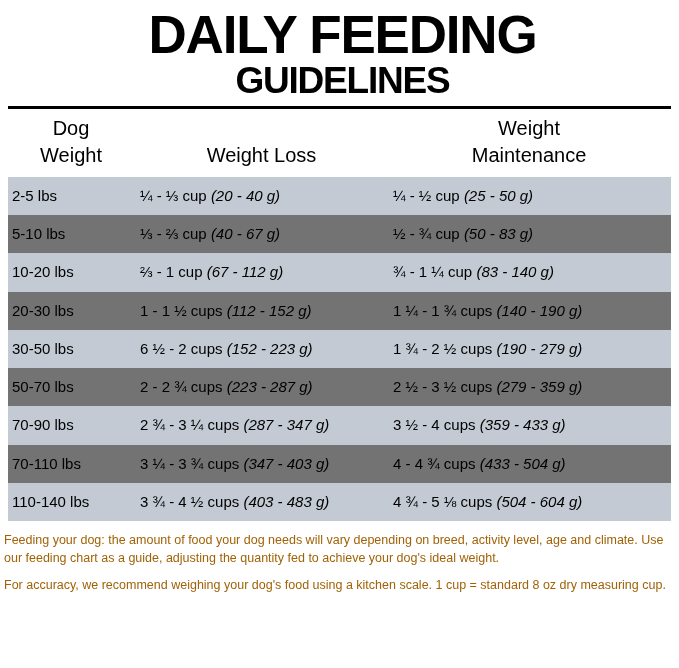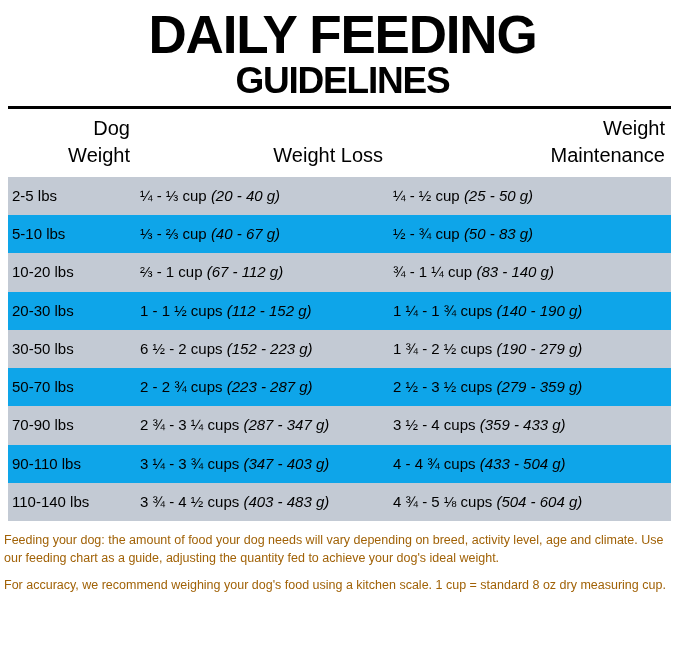--- a/index.html
+++ b/index.html
@@ -47,21 +47,21 @@
     width: 663px;
     margin: 0 8px;
     border-collapse: collapse;
     table-layout: fixed;
   }
   table.guide col.c1 { width: 128px; }
   table.guide col.c2 { width: 253px; }
   table.guide col.c3 { width: 282px; }
 
   table.guide th {
-    text-align: right;
+    text-align: center;
     vertical-align: bottom;
     font-weight: normal;
     font-size: 20px;
     line-height: 1.35;
     padding: 6px 6px 8px 4px;
     color: #000000;
   }
   table.guide th .hdr {
     display: block;
   }
@@ -70,21 +70,21 @@
     line-height: 1.35;
     padding: 9px 6px 9px 4px;
     vertical-align: middle;
     color: #000000;
   }
   tr.shade td {
     background: #c3cad4;
     margin-top: 9px;
   }
   tr.plain td {
-    background: #0ea5e9;
+    background: #737373;
   }
   td.weight {
     font-size: 15px;
   }
   .amt {
     white-space: normal;
   }
   .grams {
     font-style: italic;
   }
@@ -162,21 +162,21 @@
         <td class="weight">50-70 lbs</td>
         <td><span class="amt">2 - 2 ¾ cups </span><span class="grams">(223 - 287 g)</span></td>
         <td><span class="amt">2 ½ - 3 ½ cups </span><span class="grams">(279 - 359 g)</span></td>
       </tr>
       <tr class="shade">
         <td class="weight">70-90 lbs</td>
         <td><span class="amt">2 ¾ - 3 ¼ cups </span><span class="grams">(287 - 347 g)</span></td>
         <td><span class="amt">3 ½ - 4 cups </span><span class="grams">(359 - 433 g)</span></td>
       </tr>
       <tr class="plain">
-        <td class="weight">90-110 lbs</td>
+        <td class="weight">70-110 lbs</td>
         <td><span class="amt">3 ¼ - 3 ¾ cups </span><span class="grams">(347 - 403 g)</span></td>
         <td><span class="amt">4 - 4 ¾ cups </span><span class="grams">(433 - 504 g)</span></td>
       </tr>
       <tr class="shade">
         <td class="weight">110-140 lbs</td>
         <td><span class="amt">3 ¾ - 4 ½ cups </span><span class="grams">(403 - 483 g)</span></td>
         <td><span class="amt">4 ¾ - 5 ⅛ cups </span><span class="grams">(504 - 604 g)</span></td>
       </tr>
     </tbody>
   </table>

